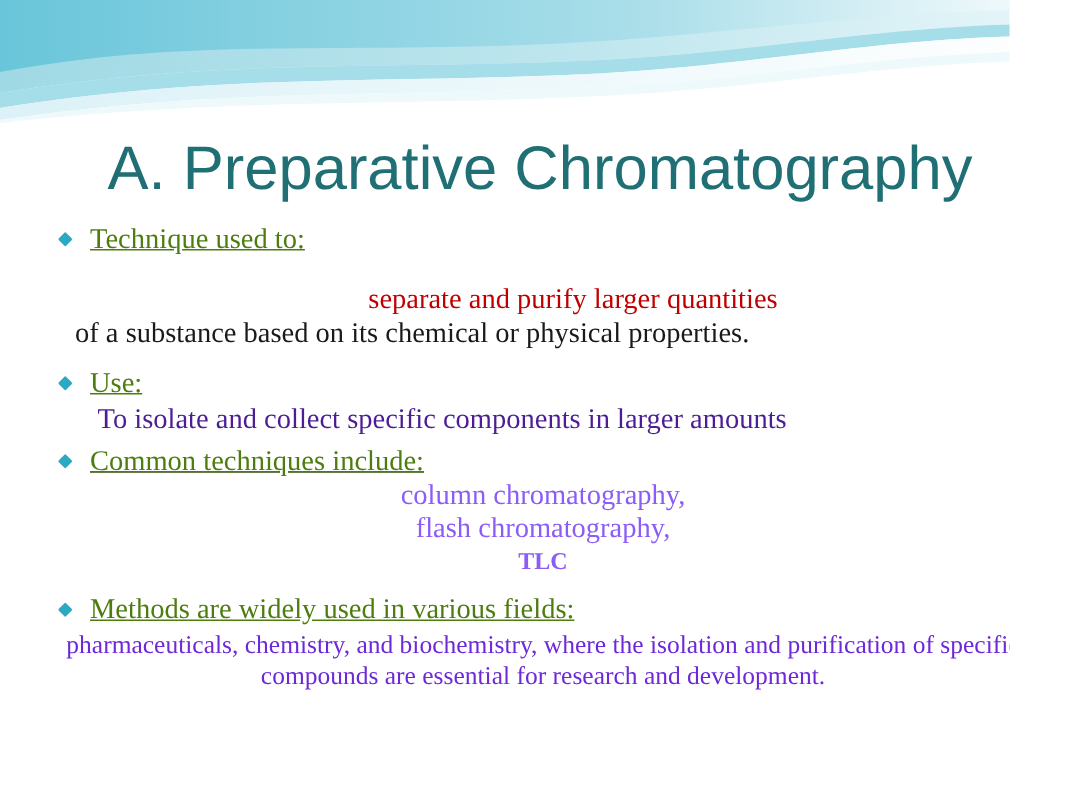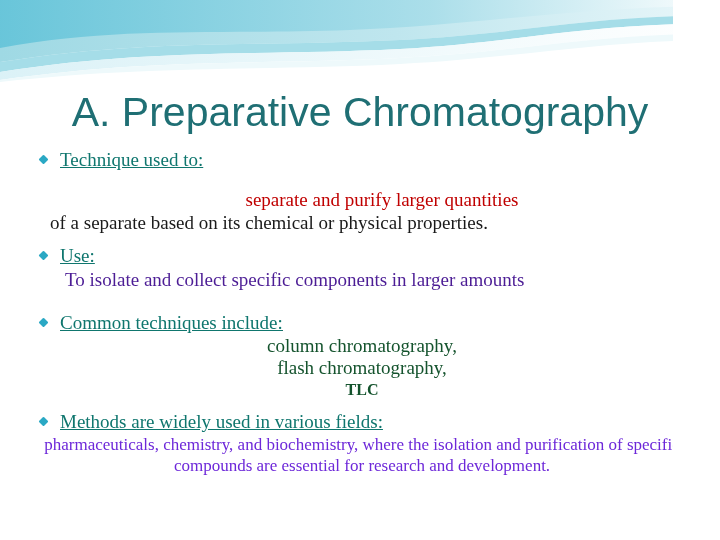--- a/index.html
+++ b/index.html
@@ -59,29 +59,29 @@
     top: 8px;
     width: 7px;
     height: 7px;
     background: #2aa8c4;
     border-radius: 1px;
     transform: rotate(45deg);
   }
   .lead {
     font-size: 19px;
     line-height: 24px;
-    color: #0f766e;
+    color: #4d7c0f;
     text-decoration: underline;
   }
   .sub {
     font-size: 19px;
     line-height: 24px;
   }
   .red { color: #4c1d95; }
-  .green { color: #14532d; }
+  .green { color: #8b5cf6; }
   .dark { color: #1a1a1a; margin-top: 17px; }
   .indent-line {
     font-size: 19px;
     line-height: 24px;
     color: #1a1a1a;
     padding-left: 20px;
   }
   .block-center {
     text-align: center;
     font-size: 19px;
@@ -89,21 +89,21 @@
   }
   .para {
     font-size: 17px;
     line-height: 21px;
     color: #6d28d9;
     text-align: center;
     padding: 0 8px;
   }
   .r1 { margin-top: 0px; }
   .r2 { margin-top: 9px; }
-  .r3 { margin-top: 19px; text-decoration: underline; }
+  .r3 { margin-top: 4px; text-decoration: underline; }
   .r4 { margin-top: 9px; }
 </style>
 </head>
 <body>
 
 <div id="slide">
 
   <div class="banner">
     <svg width="720" height="82" viewBox="0 0 720 82" xmlns="http://www.w3.org/2000/svg">
       <defs>
@@ -132,21 +132,21 @@
 
   <div class="title">A. Preparative Chromatography</div>
 
   <div class="body">
 
     <div class="bullet-row r1">
       <span class="bullet-mark"></span>
       <div class="lead">Technique used to:</div>
     </div>
     <div class="block-center dark" style="color:#c00000; padding-left:40px;">separate and purify larger quantities</div>
-    <div class="indent-line">of a separate based on its chemical or physical properties.</div>
+    <div class="indent-line">of a substance based on its chemical or physical properties.</div>
 
     <div class="bullet-row r2">
       <span class="bullet-mark"></span>
       <div class="lead">Use:</div>
     </div>
     <div class="sub red" style="padding-left:35px;">To isolate and collect specific components in larger amounts</div>
 
     <div class="bullet-row r3">
       <span class="bullet-mark"></span>
       <div class="lead">Common techniques include:</div>

